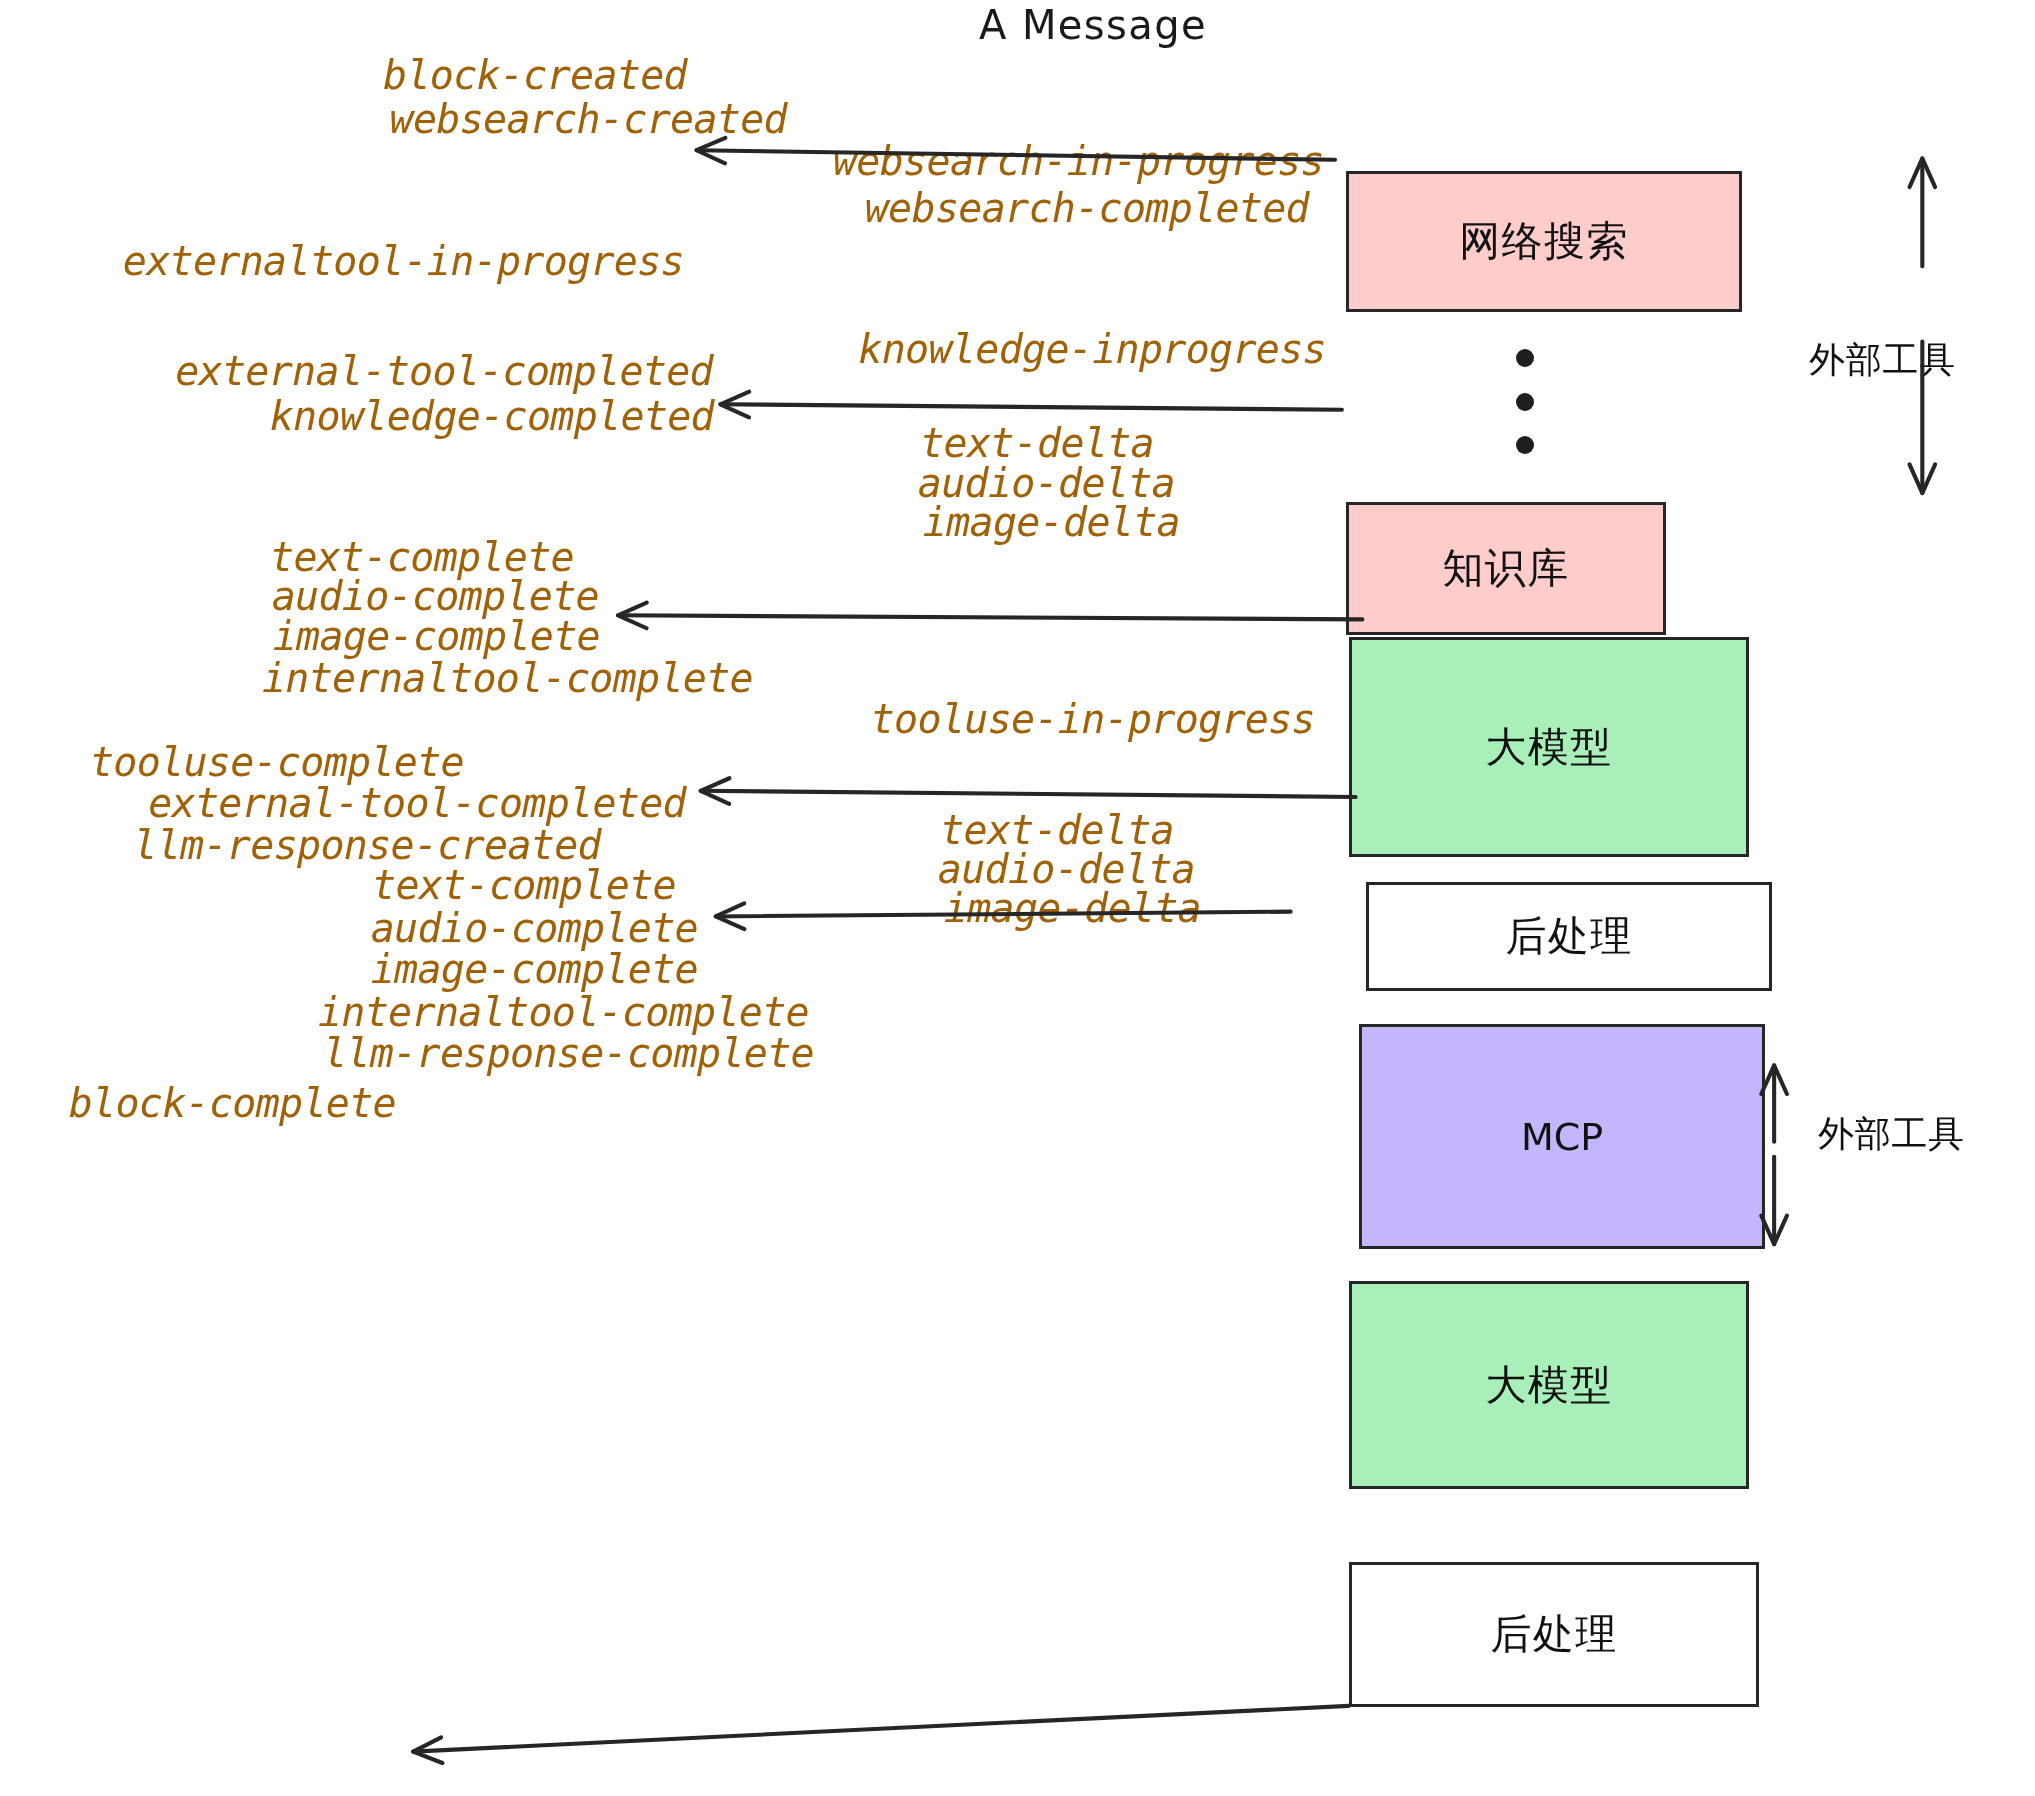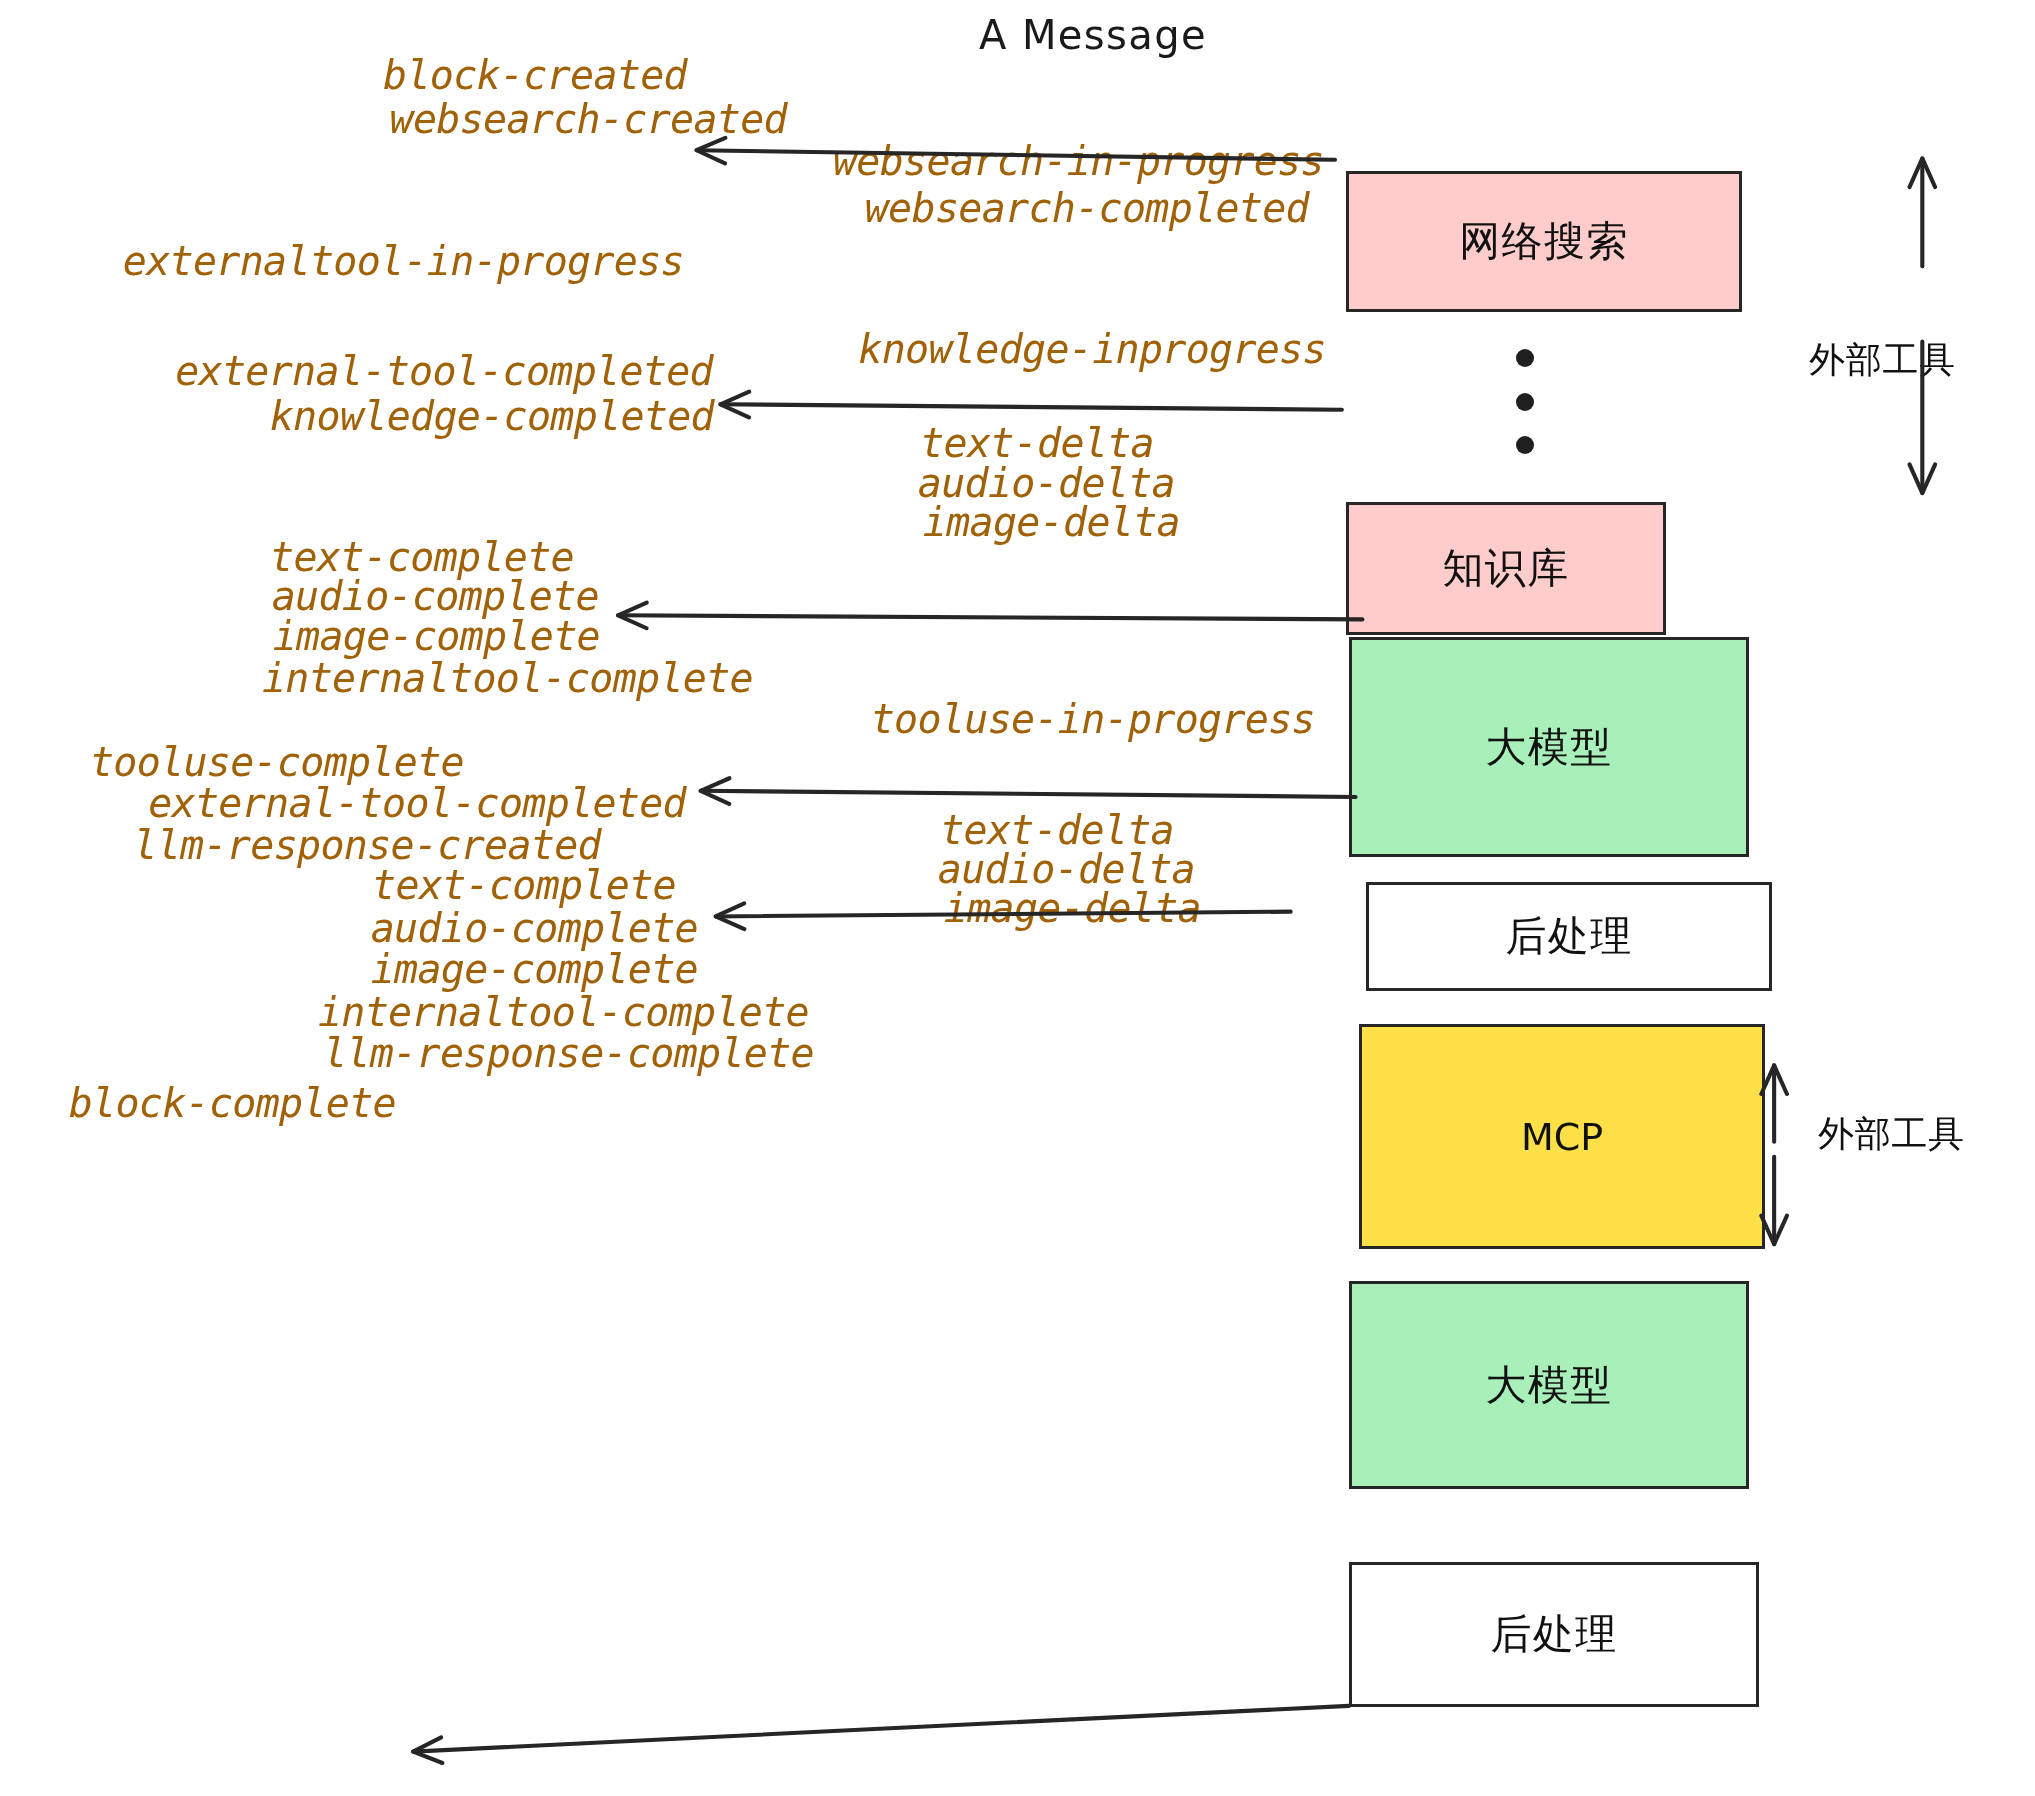--- a/index.html
+++ b/index.html
@@ -65,21 +65,21 @@
     width:18px;height:18px;
     border-radius:50%;
     background:#1f1f1f;
   }
 </style>
 </head>
 <body>
 
 <div id="root">
 
-  <div class="title" id="diagram-title" style="left:979px; top:12px;text-align:right;">A Message</div>
+  <div class="title" id="diagram-title" style="left:979px; top:2px;text-align:right;">A Message</div>
 
   <div id="labels-layer">
       <div class="lbl r" style="left: 0px; width: 687px; top: 55px;">block-created</div>
       <div class="lbl r" style="left: 0px; width: 787px; top: 99px;">websearch-created</div>
       <div class="lbl r" style="left: 0px; width: 1324px; top: 141px;">websearch-in-progress</div>
       <div class="lbl r" style="left: 0px; width: 1277px; top: 188px; padding-left: 32px;">websearch-completed</div>
       <div class="lbl r" style="left: 0px; width: 684px; top: 241px;">externaltool-in-progress</div>
       <div class="lbl r" style="left: 0px; width: 1326px; top: 329px;">knowledge-inprogress</div>
       <div class="lbl r" style="left: 0px; width: 713px; top: 351px;">external-tool-completed</div>
       <div class="lbl r" style="left: 0px; width: 714px; top: 396px;">knowledge-completed</div>
@@ -110,21 +110,21 @@
       </div>
       <div class="box" style="left: 1346px; top: 502px; width: 320px; height: 133px; background: rgb(254, 204, 203);">
         <span>知识库</span>
       </div>
       <div class="box" style="left: 1349px; top: 637px; width: 400px; height: 220px; background: rgb(168, 239, 185);">
         <span>大模型</span>
       </div>
       <div class="box" style="left: 1366px; top: 882px; width: 406px; height: 109px; background: rgb(255, 255, 255);">
         <span>后处理</span>
       </div>
-      <div class="box mcp" style="left: 1359px; top: 1024px; width: 406px; height: 225px; background: #fde047;">
+      <div class="box mcp" style="left: 1359px; top: 1024px; width: 406px; height: 225px; background: #c4b5fd;">
         <span>MCP</span>
       </div>
       <div class="box" style="left: 1349px; top: 1281px; width: 400px; height: 208px; background: rgb(168, 239, 185);">
         <span>大模型</span>
       </div>
       <div class="box" style="left: 1349px; top: 1562px; width: 410px; height: 145px; background: rgb(255, 255, 255);">
         <span>后处理</span>
       </div>
     </div>
   <div id="sidelabels-layer">

